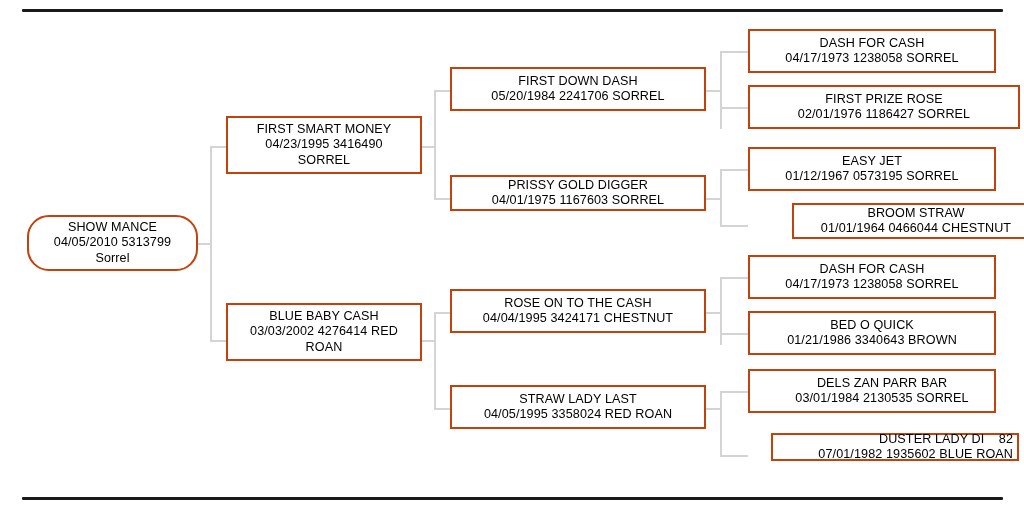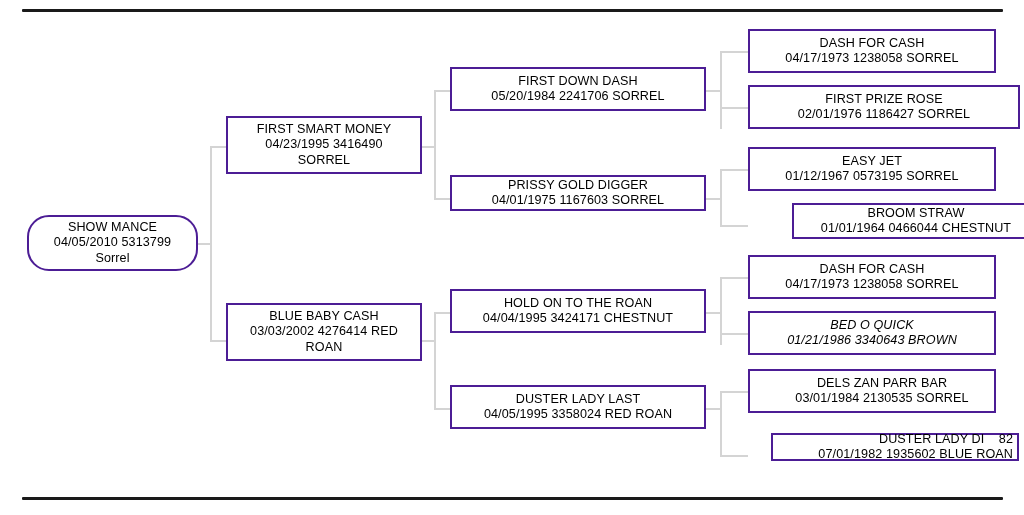--- a/index.html
+++ b/index.html
@@ -26,21 +26,21 @@
     height: 3px;
     background: #1a1a1a;
     border-radius: 1px;
   }
   .rule.top { top: 9px; }
   .rule.bottom { top: 497px; }
 
   .node {
     position: absolute;
     box-sizing: border-box;
-    border: 2px solid #4c1d95;
+    border: 2px solid #c2410c;
     background: #ffffff;
     display: flex;
     flex-direction: column;
     align-items: center;
     justify-content: center;
     text-align: center;
     font-size: 12.6px;
     line-height: 15.5px;
     letter-spacing: 0.1px;
     padding: 0 4px;
@@ -127,26 +127,26 @@
     <span class="line1">FIRST DOWN DASH</span>
     <span class="line2">05/20/1984 2241706 SORREL</span>
   </div>
 
   <div class="node" style="left:450px; top:175px; width:256px; height:36px;">
     <span class="line1">PRISSY GOLD DIGGER</span>
     <span class="line2">04/01/1975 1167603 SORREL</span>
   </div>
 
   <div class="node" style="left:450px; top:289px; width:256px; height:44px;">
-    <span class="line1">HOLD ON TO THE ROAN</span>
+    <span class="line1">ROSE ON TO THE CASH</span>
     <span class="line2">04/04/1995 3424171 CHESTNUT</span>
   </div>
 
   <div class="node" style="left:450px; top:385px; width:256px; height:44px;">
-    <span class="line1">DUSTER LADY LAST</span>
+    <span class="line1">STRAW LADY LAST</span>
     <span class="line2">04/05/1995 3358024 RED ROAN</span>
   </div>
 
   <div class="node" style="left:748px; top:29px; width:248px; height:44px;">
     <span class="line1">DASH FOR CASH</span>
     <span class="line2">04/17/1973 1238058 SORREL</span>
   </div>
 
   <div class="node" style="left:748px; top:85px; width:272px; height:44px;">
     <span class="line1">FIRST PRIZE ROSE</span>
@@ -161,21 +161,21 @@
   <div class="node" style="left:792px; top:203px; width:248px; height:36px;text-align:center;">
     <span class="line1">BROOM STRAW</span>
     <span class="line2">01/01/1964 0466044 CHESTNUT</span>
   </div>
 
   <div class="node" style="left:748px; top:255px; width:248px; height:44px;">
     <span class="line1">DASH FOR CASH</span>
     <span class="line2">04/17/1973 1238058 SORREL</span>
   </div>
 
-  <div class="node" style="left:748px; top:311px; width:248px; height:44px;font-style:italic;">
+  <div class="node" style="left:748px; top:311px; width:248px; height:44px;">
     <span class="line1">BED O QUICK</span>
     <span class="line2">01/21/1986 3340643 BROWN</span>
   </div>
 
   <div class="node" style="left:748px; top:369px; width:248px; height:44px;padding-left:24px;">
     <span class="line1">DELS ZAN PARR BAR</span>
     <span class="line2">03/01/1984 2130535 SORREL</span>
   </div>
 
   <div class="node" style="left:771px; top:433px; width:248px; height:28px;align-items:flex-end;">

